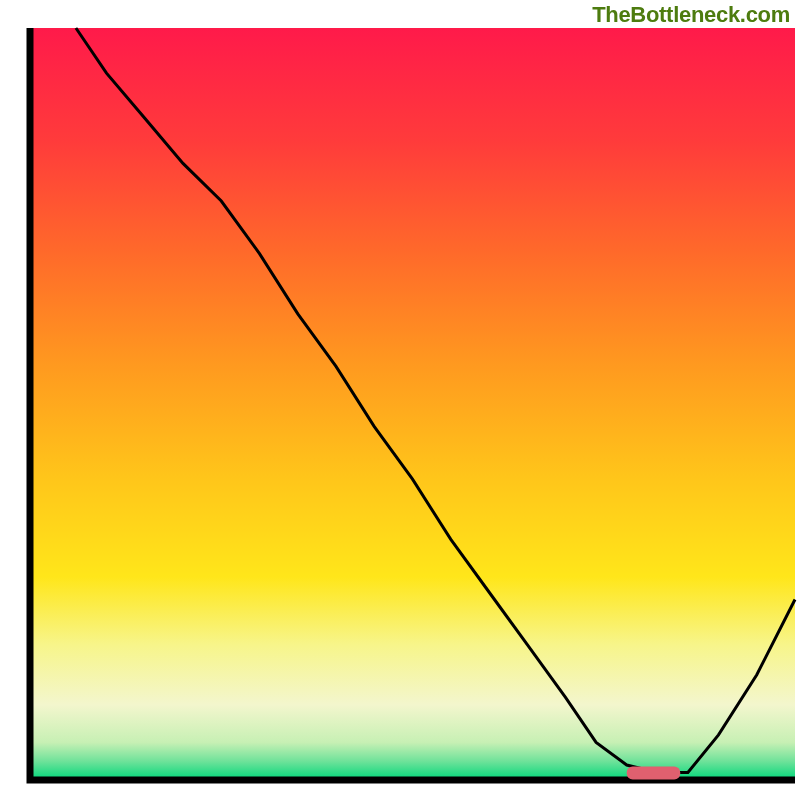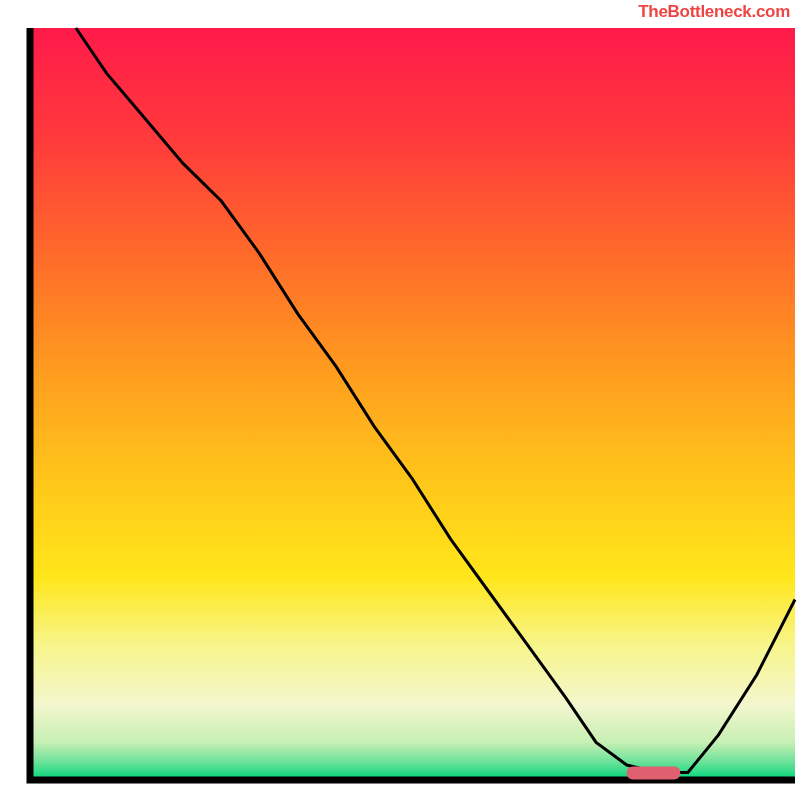--- a/index.html
+++ b/index.html
@@ -12,23 +12,23 @@
   }
   .chart-container {
     position: relative;
     width: 800px;
     height: 800px;
   }
   .watermark {
     position: absolute;
     top: 2px;
     right: 10px;
-    font-size: 17px;
+    font-size: 22px;
     font-weight: bold;
-    color: #ef4444;
+    color: #4d7c0f;
     letter-spacing: -0.3px;
     z-index: 10;
   }
   svg.plot {
     position: absolute;
     top: 0;
     left: 0;
   }
 </style>
 </head>

